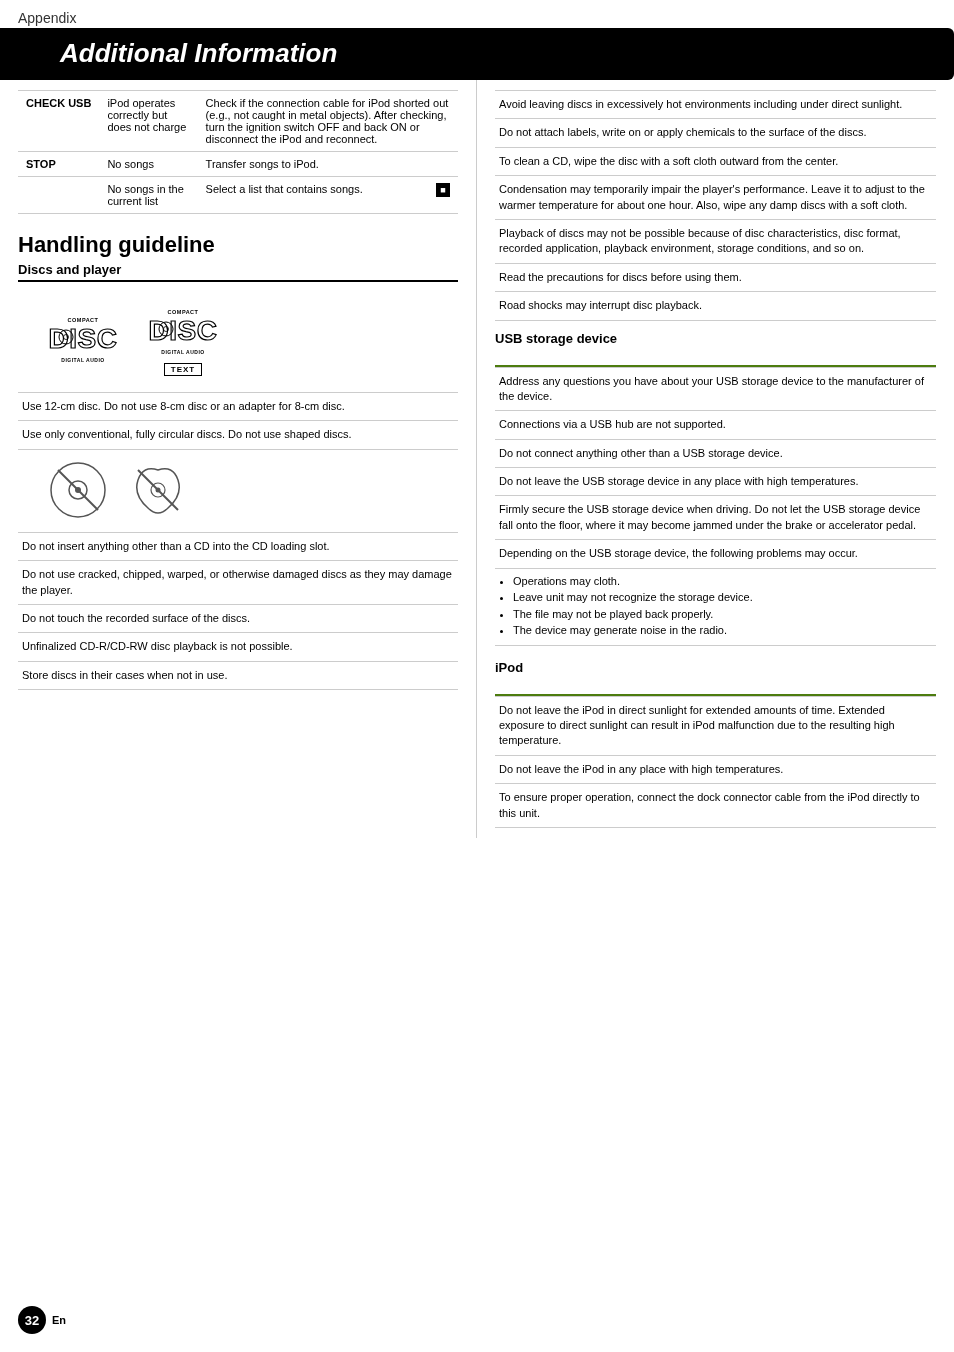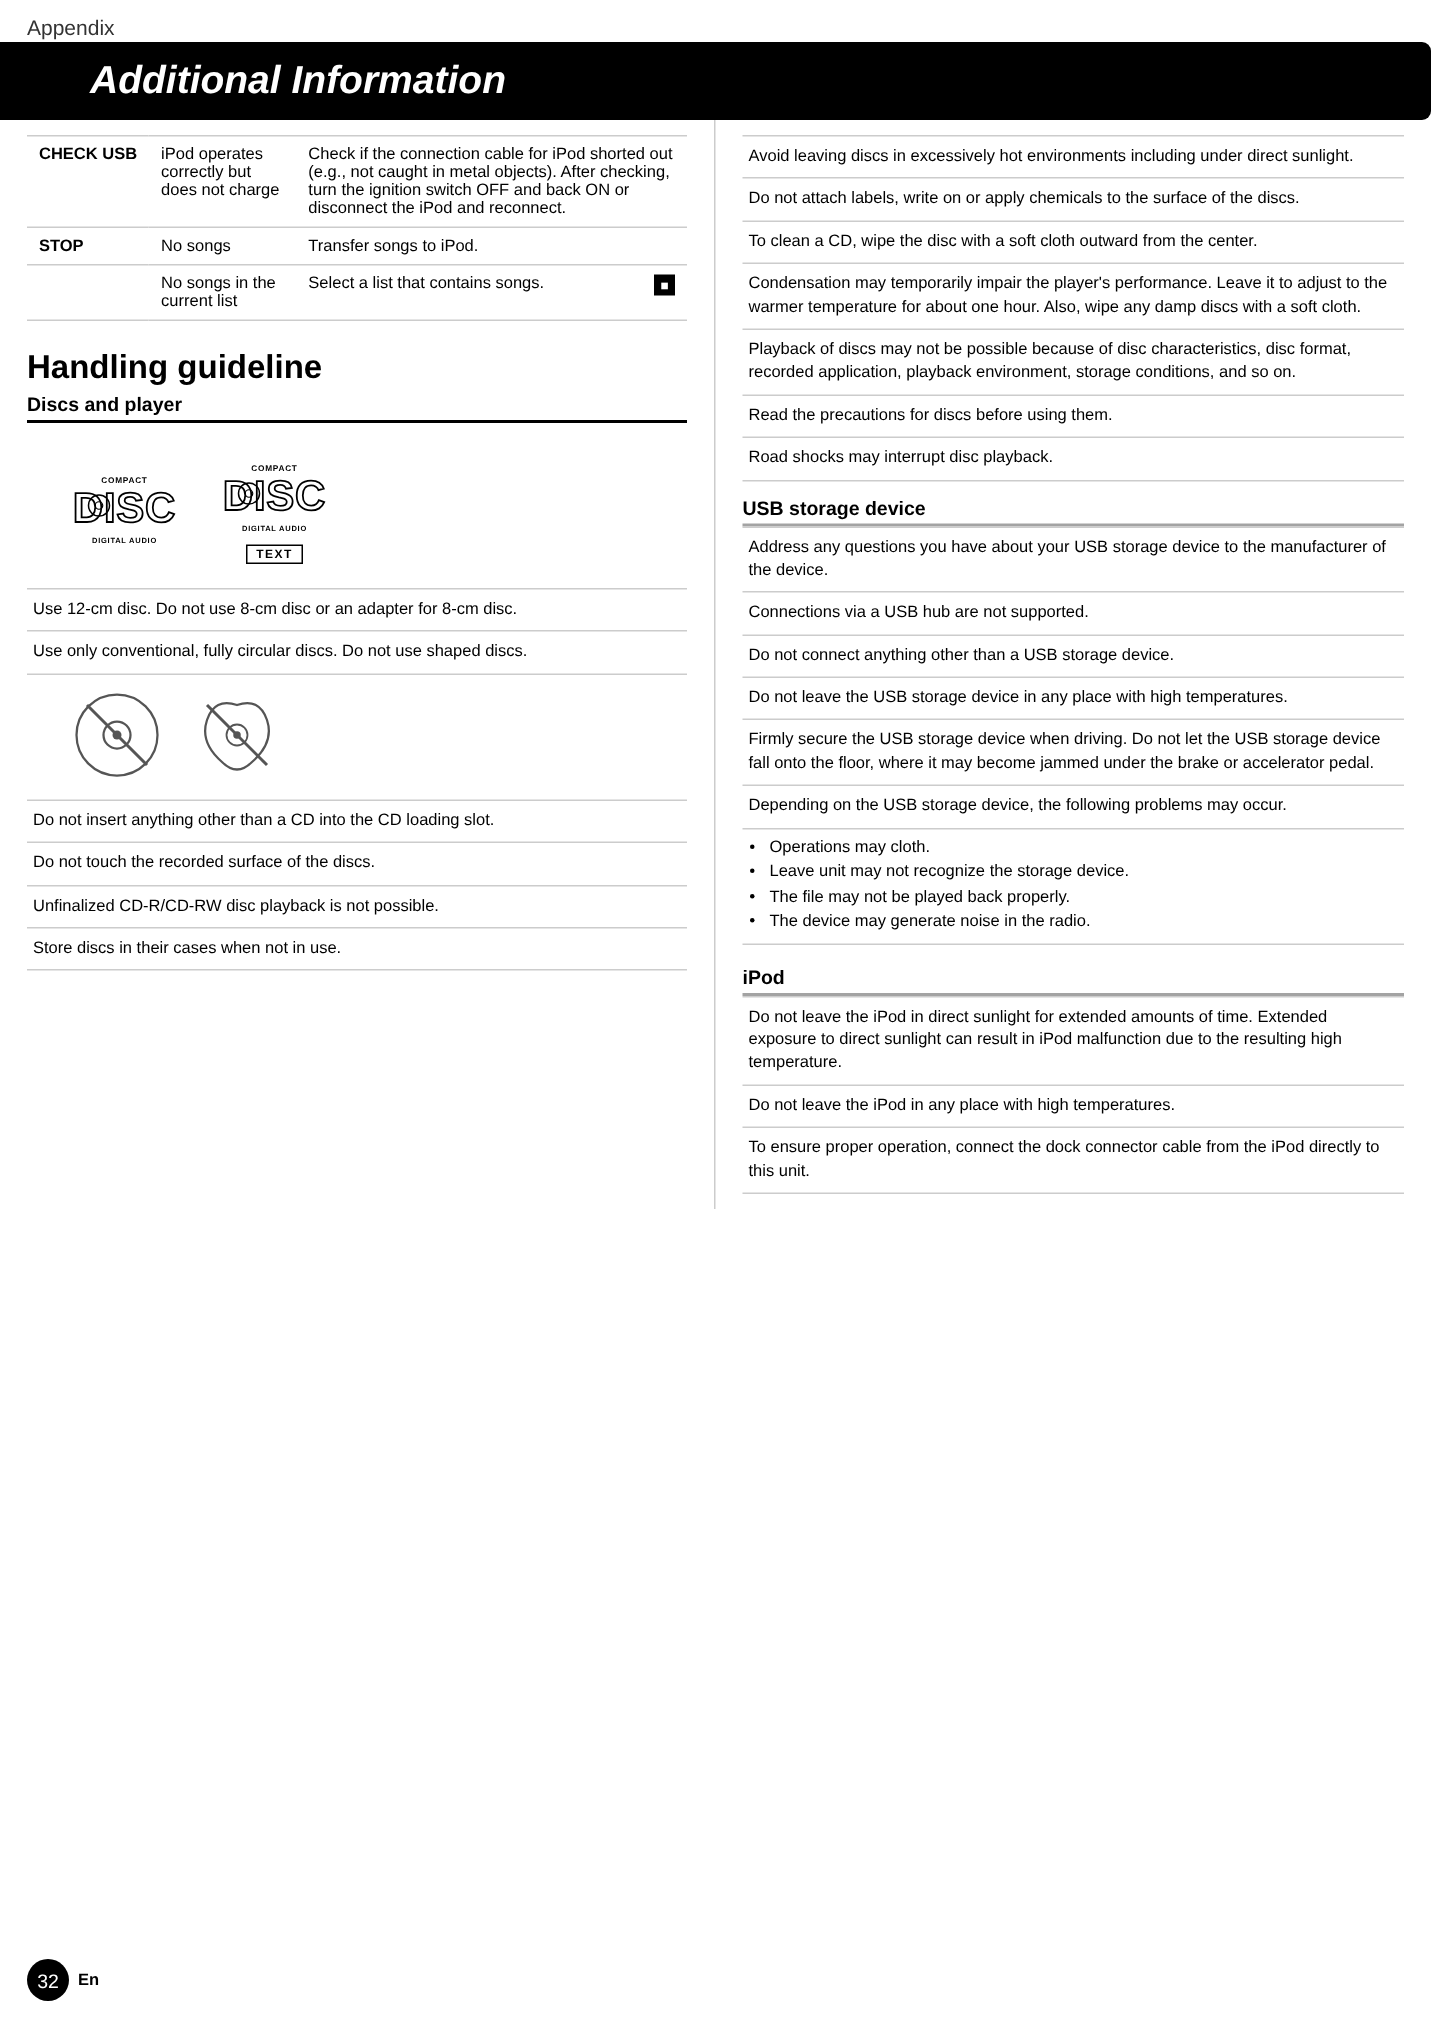--- a/index.html
+++ b/index.html
@@ -141,22 +141,22 @@
       display: flex;
       gap: 20px;
       padding: 10px 30px;
       align-items: center;
     }
 
     
     .right-section-title {
       font-size: 13px;
       font-weight: bold;
-      border-bottom: 2px solid #a3a3a3;
-      padding-bottom: 3px;
+      border-bottom: 2px solid #4d7c0f;
+      padding-bottom: 19px;
       margin-top: 10px;
       margin-bottom: 0;
     }
 
     
     .bullet-list {
       padding: 4px 4px 6px 18px;
       border-bottom: 1px solid #ccc;
     }
     .bullet-list li {
@@ -176,21 +176,21 @@
     .page-num-circle {
       background: #000;
       color: #fff;
       border-radius: 50%;
       width: 28px;
       height: 28px;
       display: flex;
       align-items: center;
       justify-content: center;
       font-size: 13px;
-      font-weight: normal;
+      font-weight: bold;
     }
     .page-en {
       font-size: 11px;
       font-weight: bold;
     }
 
     .header-outer {
       display: flex;
       align-items: stretch;
     }
@@ -286,20 +286,21 @@
           <path d="M30,10 Q45,5 50,20 Q55,35 40,48 Q30,58 20,48 Q5,35 10,20 Q15,5 30,10 Z" fill="none" stroke="#555" stroke-width="1.5"></path>
           <circle cx="30" cy="30" r="7" fill="none" stroke="#555" stroke-width="1.2"></circle>
           <circle cx="30" cy="30" r="2.5" fill="#555"></circle>
           <line x1="10" y1="10" x2="50" y2="50" stroke="#555" stroke-width="2"></line>
         </svg>
       </div>
     </div>
 
     <div id="disc-info-rows2">
     <div class="info-row">Do not insert anything other than a CD into the CD loading slot.</div>
+        <div class="info-row">Do not use cracked, chipped, warped, or otherwise damaged discs as they may damage the player.</div>
         <div class="info-row">Do not touch the recorded surface of the discs.</div>
         <div class="info-row">Unfinalized CD-R/CD-RW disc playback is not possible.</div>
         <div class="info-row">Store discs in their cases when not in use.</div>
       </div>
 
   </div>
 
   <div class="right-col">
 
     <div id="disc-care-rows">

